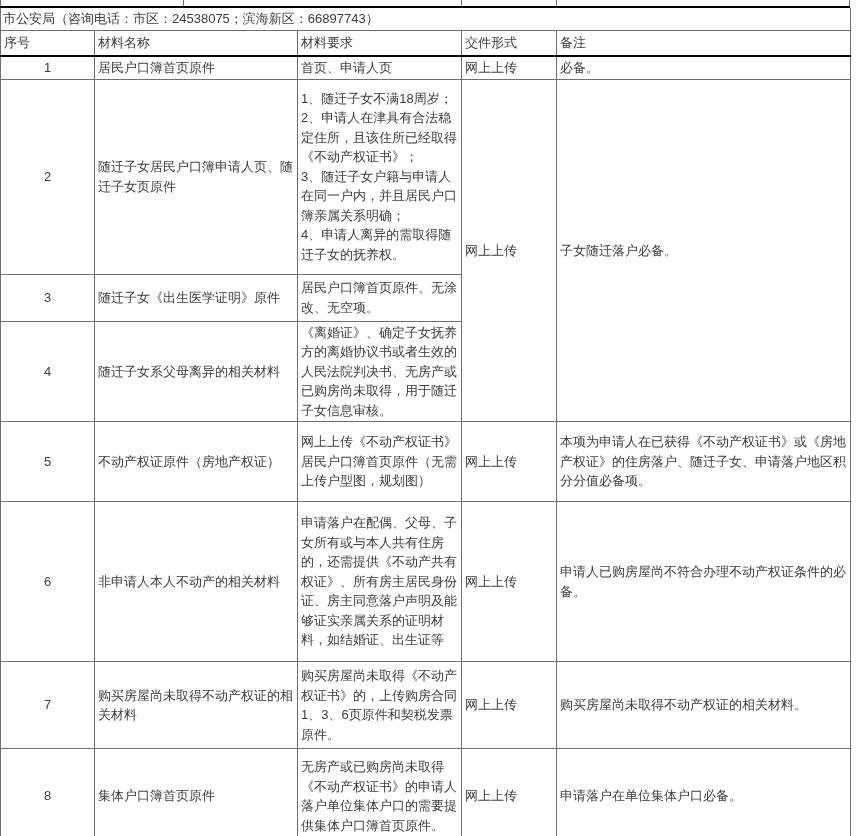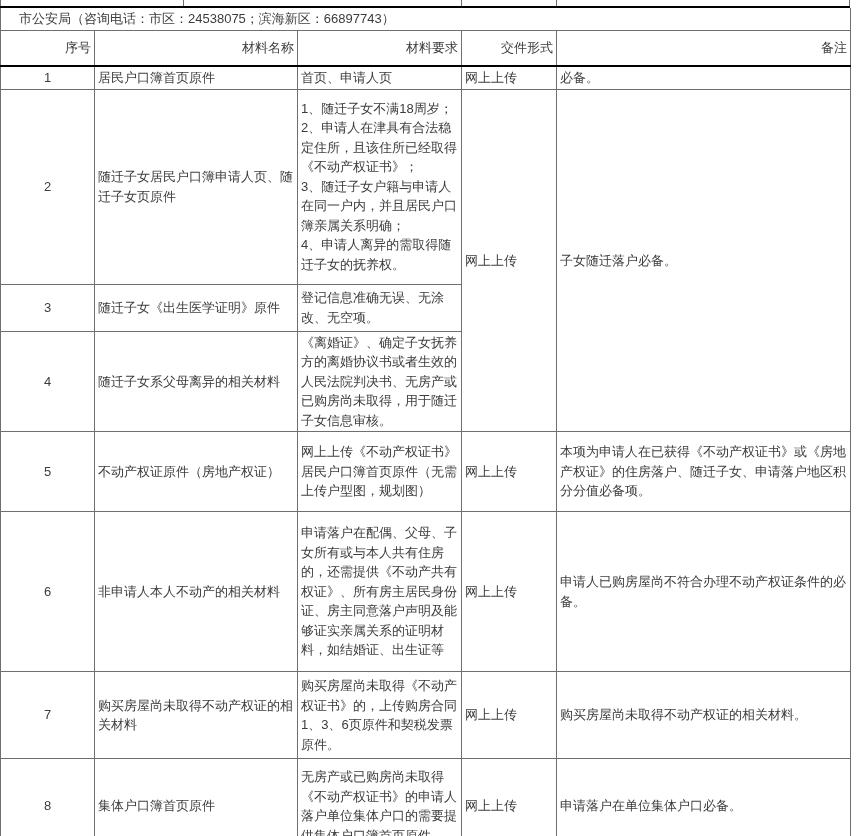--- a/index.html
+++ b/index.html
@@ -34,26 +34,26 @@
     color: #3c3c3c;
     vertical-align: middle;
     padding: 1px 3px;
     word-break: break-all;
     overflow: hidden;
   }
   tr.agency td {
     border-top: none;            
     height: 20px;
     text-align: left;
-    padding-left: 18px;
+    padding-left: 2px;
   }
   tr.head th {
     border-bottom: 2px solid #000000;
-    text-align: right;
-    height: 36px;
+    text-align: left;
+    height: 26px;
   }
   td.seq { text-align: center; }
   td.req { white-space: pre-wrap; }
   tr.r1 { height: 15px; }
   tr.r2 { height: 195px; }
   tr.r3 { height: 47px; }
   tr.r4 { height: 98px; }
   tr.r5 { height: 80px; }
   tr.r6 { height: 160px; }
   tr.r7 { height: 87px; }
@@ -107,21 +107,21 @@
 2、申请人在津具有合法稳定住所，且该住所已经取得《不动产权证书》；
 3、随迁子女户籍与申请人在同一户内，并且居民户口簿亲属关系明确；
 4、申请人离异的需取得随迁子女的抚养权。</td>
     <td class="del" rowspan="3">网上上传</td>
     <td class="note" rowspan="3">子女随迁落户必备。</td>
   </tr>
 
   <tr class="r3">
     <td class="seq">3</td>
     <td class="name">随迁子女《出生医学证明》原件</td>
-    <td class="req">登记信息准确无误、无涂改、无空项。</td>
+    <td class="req">居民户口簿首页原件、无涂改、无空项。</td>
   </tr>
 
   <tr class="r4">
     <td class="seq">4</td>
     <td class="name">随迁子女系父母离异的相关材料</td>
     <td class="req">《离婚证》、确定子女抚养方的离婚协议书或者生效的人民法院判决书、无房产或已购房尚未取得，用于随迁子女信息审核。</td>
   </tr>
 
   <tr class="r5">
     <td class="seq">5</td>

